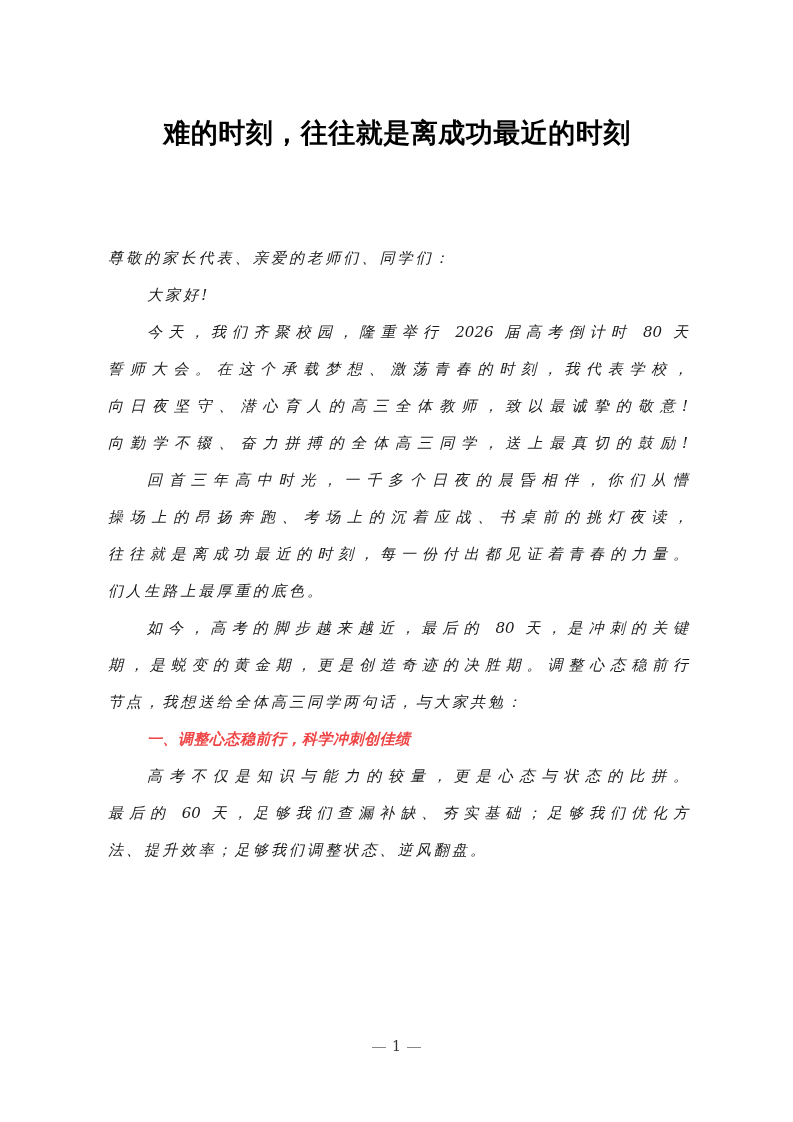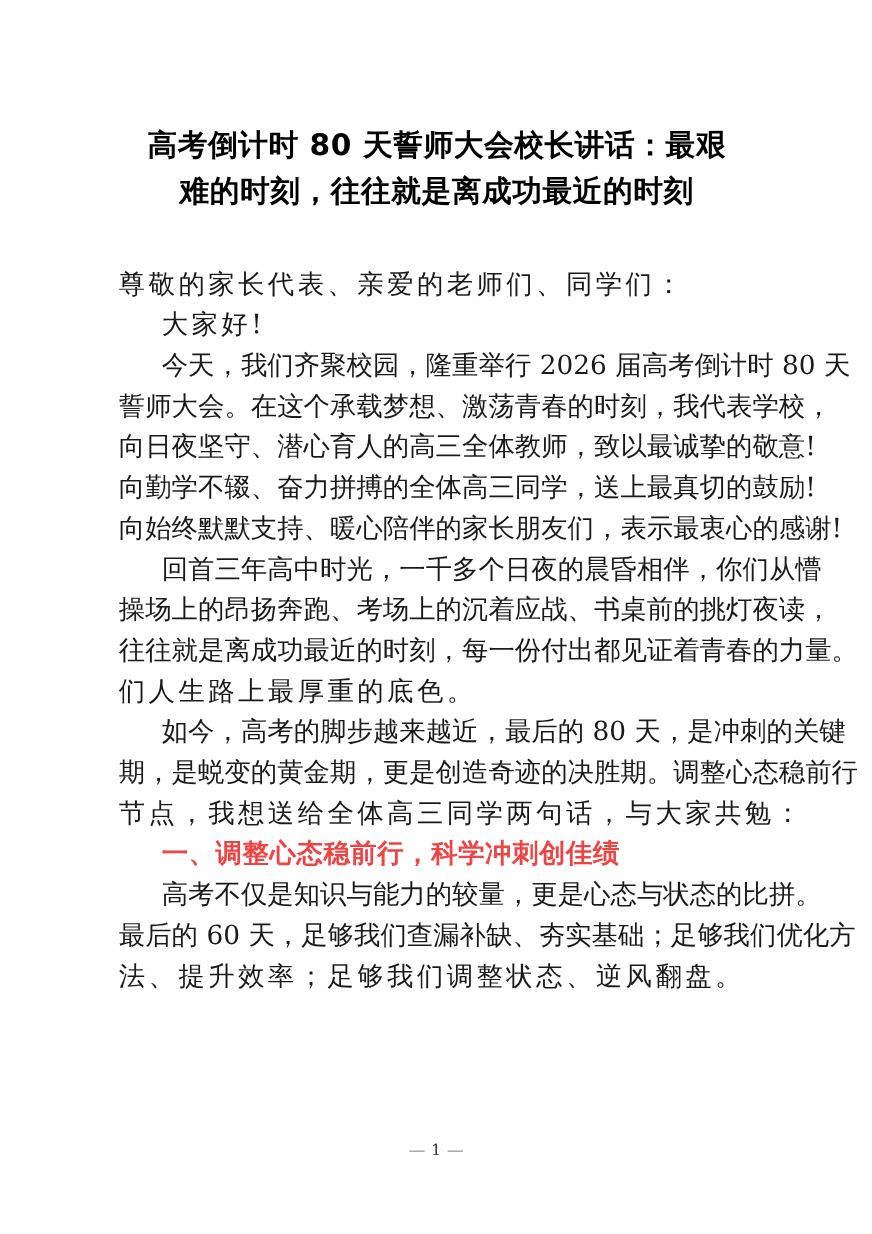--- a/index.html
+++ b/index.html
@@ -42,24 +42,25 @@
     .body {
       position: absolute;
       left: 108px;
       top: 240px;
       width: 580px;
     }
     .line {
       display: block;
       height: 37px;
       line-height: 37px;
-      font-size: 24px;
+      font-size: 15px;
       white-space: nowrap;
       letter-spacing: 3.1px;
       color: #1a1a1a;
+      font-style: italic;
     }
     .line.indent {
       padding-left: 39px;
     }
     .line.justify {
       text-align: justify;
       text-align-last: justify;
       letter-spacing: 0;
     }
     .line.heading {
@@ -85,32 +86,30 @@
       vertical-align: middle;
       margin: 0 6px;
     }
   </style>
 </head>
 <body>
 
 <div class="page">
 
   <div class="title">
-    <span class="title-line">高考倒计时 80 天誓师大会校长讲话：最艰</span>
     <span class="title-line">难的时刻，往往就是离成功最近的时刻</span>
   </div>
 
   <div class="body" id="body">
       <span class="line">尊敬的家长代表、亲爱的老师们、同学们：</span>
       <span class="line indent">大家好!</span>
       <span class="line indent justify">今天，我们齐聚校园，隆重举行 2026 届高考倒计时 80 天</span>
       <span class="line justify">誓师大会。在这个承载梦想、激荡青春的时刻，我代表学校，</span>
       <span class="line justify">向日夜坚守、潜心育人的高三全体教师，致以最诚挚的敬意!</span>
       <span class="line justify">向勤学不辍、奋力拼搏的全体高三同学，送上最真切的鼓励!</span>
-      <span class="line justify">向始终默默支持、暖心陪伴的家长朋友们，表示最衷心的感谢!</span>
       <span class="line indent justify">回首三年高中时光，一千多个日夜的晨昏相伴，你们从懵</span>
       <span class="line justify">操场上的昂扬奔跑、考场上的沉着应战、书桌前的挑灯夜读，</span>
       <span class="line justify">往往就是离成功最近的时刻，每一份付出都见证着青春的力量。</span>
       <span class="line">们人生路上最厚重的底色。</span>
       <span class="line indent justify">如今，高考的脚步越来越近，最后的 80 天，是冲刺的关键</span>
       <span class="line justify">期，是蜕变的黄金期，更是创造奇迹的决胜期。调整心态稳前行</span>
       <span class="line">节点，我想送给全体高三同学两句话，与大家共勉：</span>
       <span class="line indent heading">一、调整心态稳前行，科学冲刺创佳绩</span>
       <span class="line indent justify">高考不仅是知识与能力的较量，更是心态与状态的比拼。</span>
       <span class="line justify">最后的 60 天，足够我们查漏补缺、夯实基础；足够我们优化方</span>

